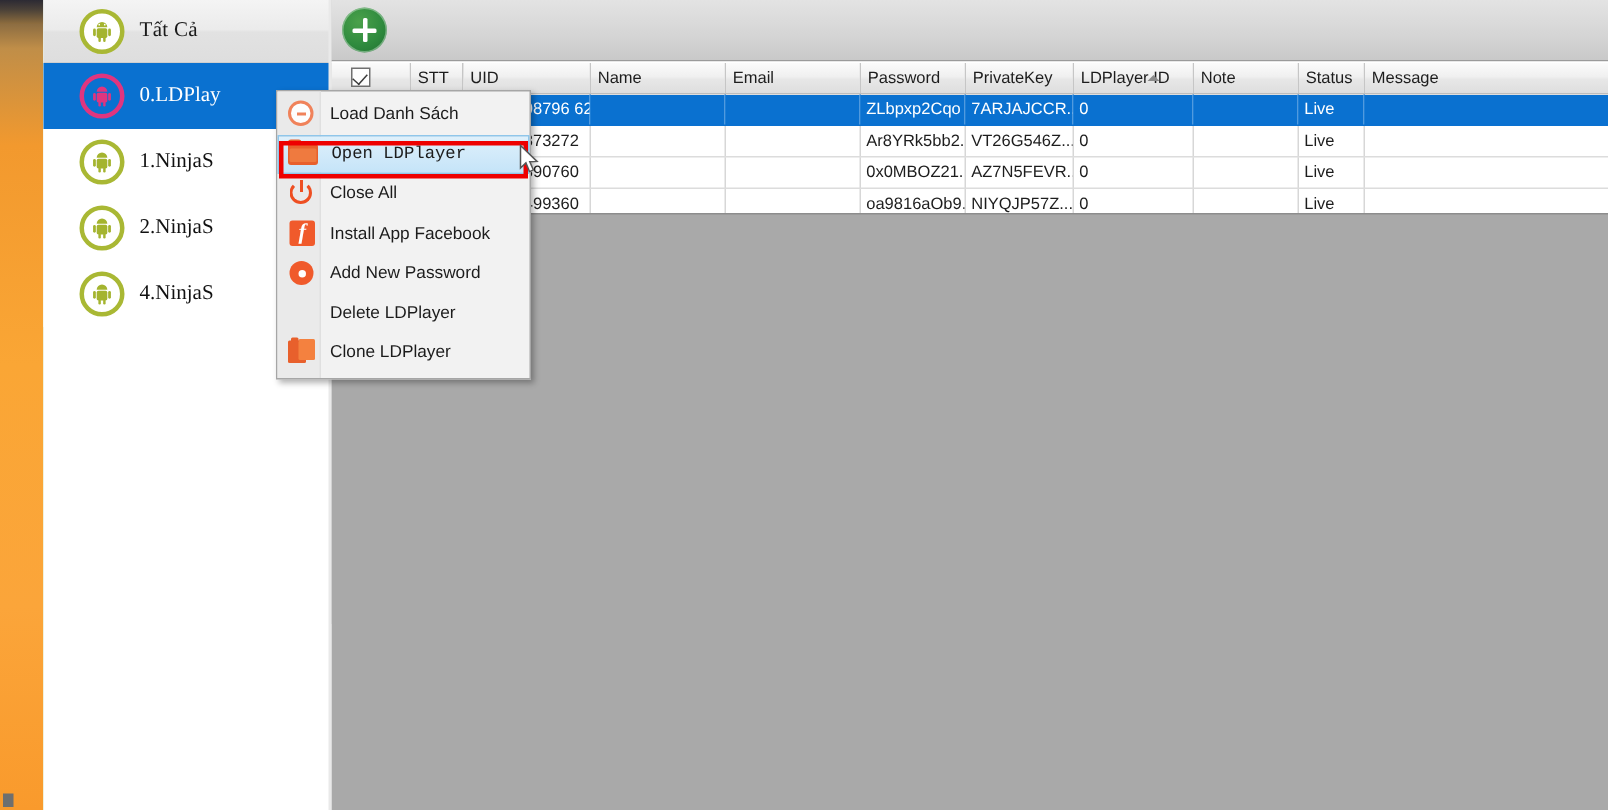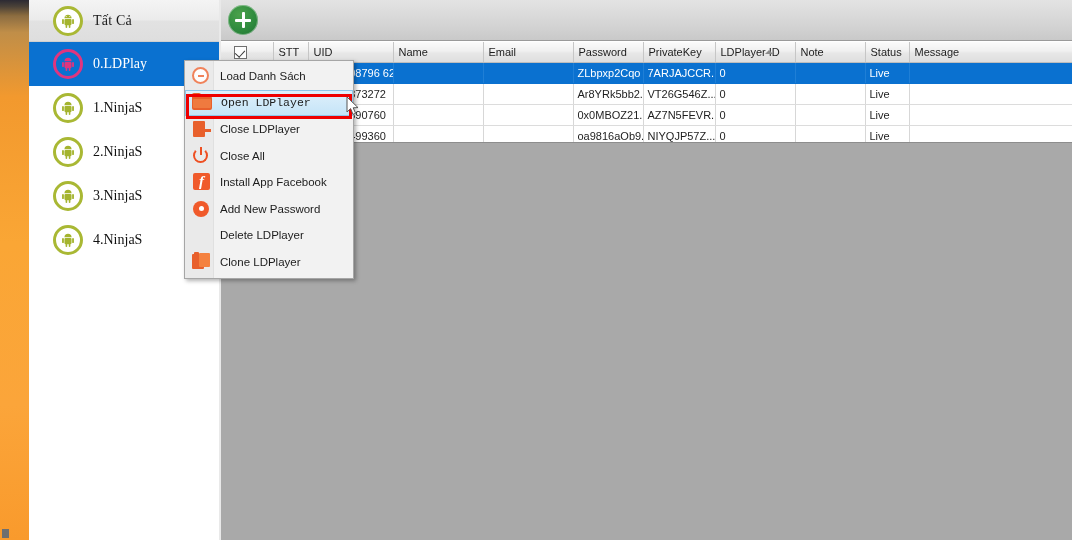--- a/index.html
+++ b/index.html
@@ -473,35 +473,20 @@
                 <rect x="3.6" y="9.2" width="2.6" height="7.2" rx="1.3"></rect>
                 <rect x="17.8" y="9.2" width="2.6" height="7.2" rx="1.3"></rect>
                 <rect x="8.6" y="17.2" width="2.3" height="4.6" rx="1.1"></rect>
                 <rect x="13.1" y="17.2" width="2.3" height="4.6" rx="1.1"></rect>
               </g>
             </svg>
           </span>
           <span class="sidebar-item-label">2.NinjaS</span>
         </div>
 
-        <div class="sidebar-item">
-          <span class="android-ico">
-            <svg width="17" height="17" viewBox="0 0 24 24" aria-hidden="true">
-              <g fill="#a4b42f">
-                <rect x="7" y="9" width="10" height="9" rx="1.6"></rect>
-                <path d="M7 8 a5 5 0 0 1 10 0 z"></path>
-                <rect x="3.6" y="9.2" width="2.6" height="7.2" rx="1.3"></rect>
-                <rect x="17.8" y="9.2" width="2.6" height="7.2" rx="1.3"></rect>
-                <rect x="8.6" y="17.2" width="2.3" height="4.6" rx="1.1"></rect>
-                <rect x="13.1" y="17.2" width="2.3" height="4.6" rx="1.1"></rect>
-              </g>
-            </svg>
-          </span>
-          <span class="sidebar-item-label">3.NinjaS</span>
-        </div>
 
         <div class="sidebar-item">
           <span class="android-ico">
             <svg width="17" height="17" viewBox="0 0 24 24" aria-hidden="true">
               <g fill="#a4b42f">
                 <rect x="7" y="9" width="10" height="9" rx="1.6"></rect>
                 <path d="M7 8 a5 5 0 0 1 10 0 z"></path>
                 <rect x="3.6" y="9.2" width="2.6" height="7.2" rx="1.3"></rect>
                 <rect x="17.8" y="9.2" width="2.6" height="7.2" rx="1.3"></rect>
                 <rect x="8.6" y="17.2" width="2.3" height="4.6" rx="1.1"></rect>
@@ -627,26 +612,20 @@
         <span class="ctx-label">Load Danh Sách</span>
       </div>
 
       <div class="ctx-item highlight">
         <span class="ctx-ico">
             <i class="ico-folder"></i>
           </span>
         <span class="ctx-label">Open LDPlayer</span>
       </div>
 
-      <div class="ctx-item">
-        <span class="ctx-ico">
-            <i class="ico-exit"></i>
-          </span>
-        <span class="ctx-label">Close LDPlayer</span>
-      </div>
 
       <div class="ctx-item">
         <span class="ctx-ico">
             <i class="ico-power"></i>
           </span>
         <span class="ctx-label">Close All</span>
       </div>
 
       <div class="ctx-item">
         <span class="ctx-ico">

